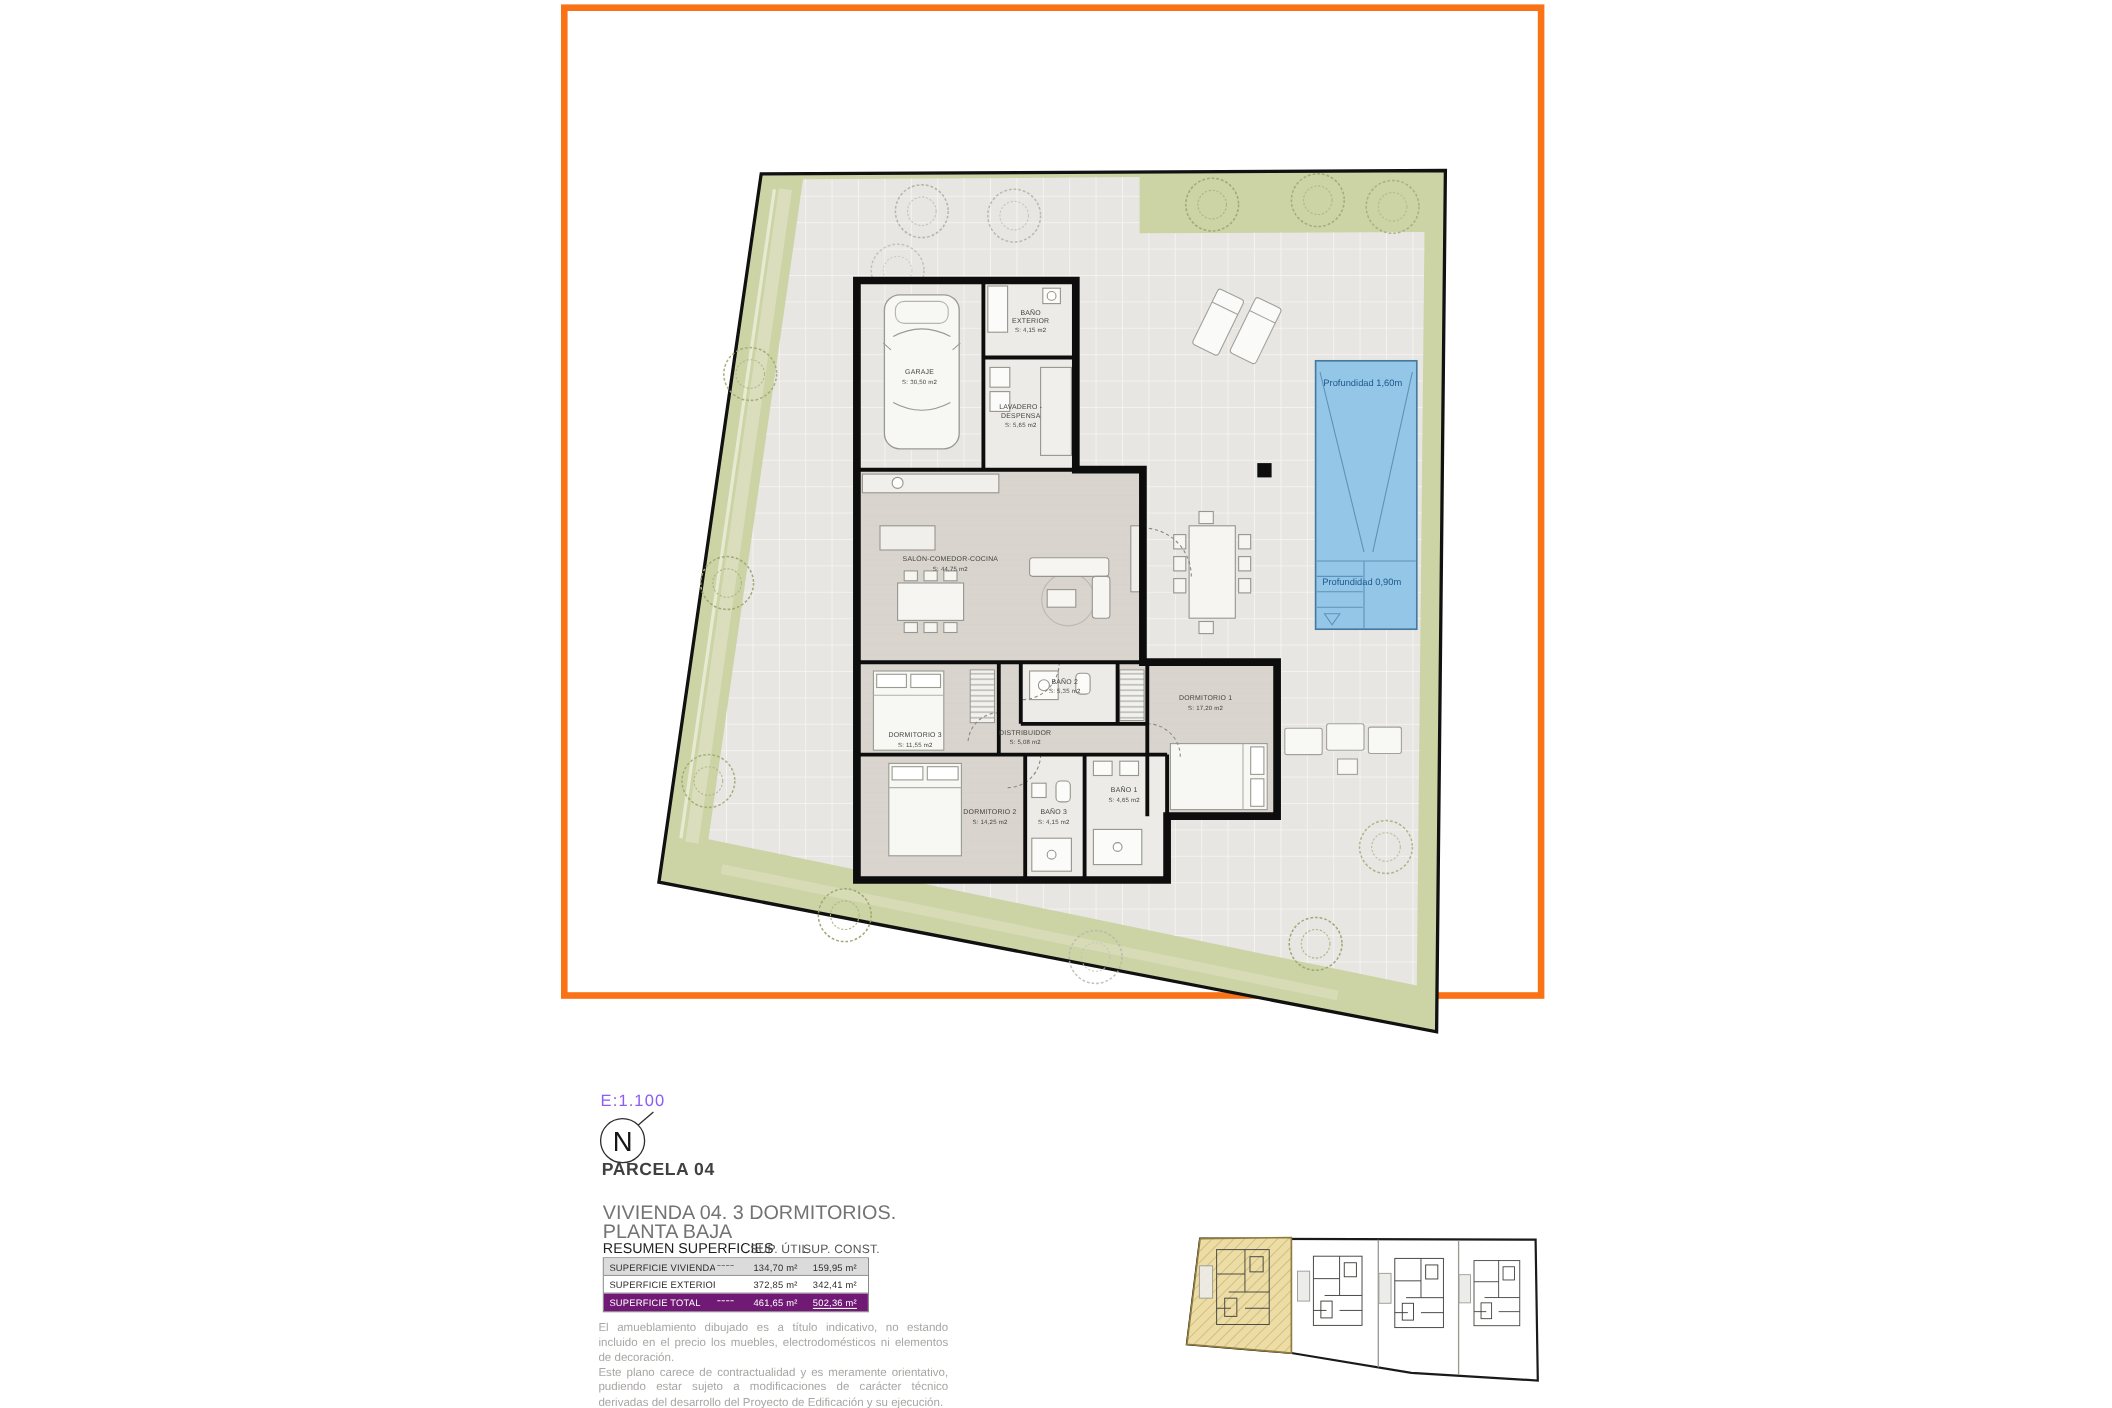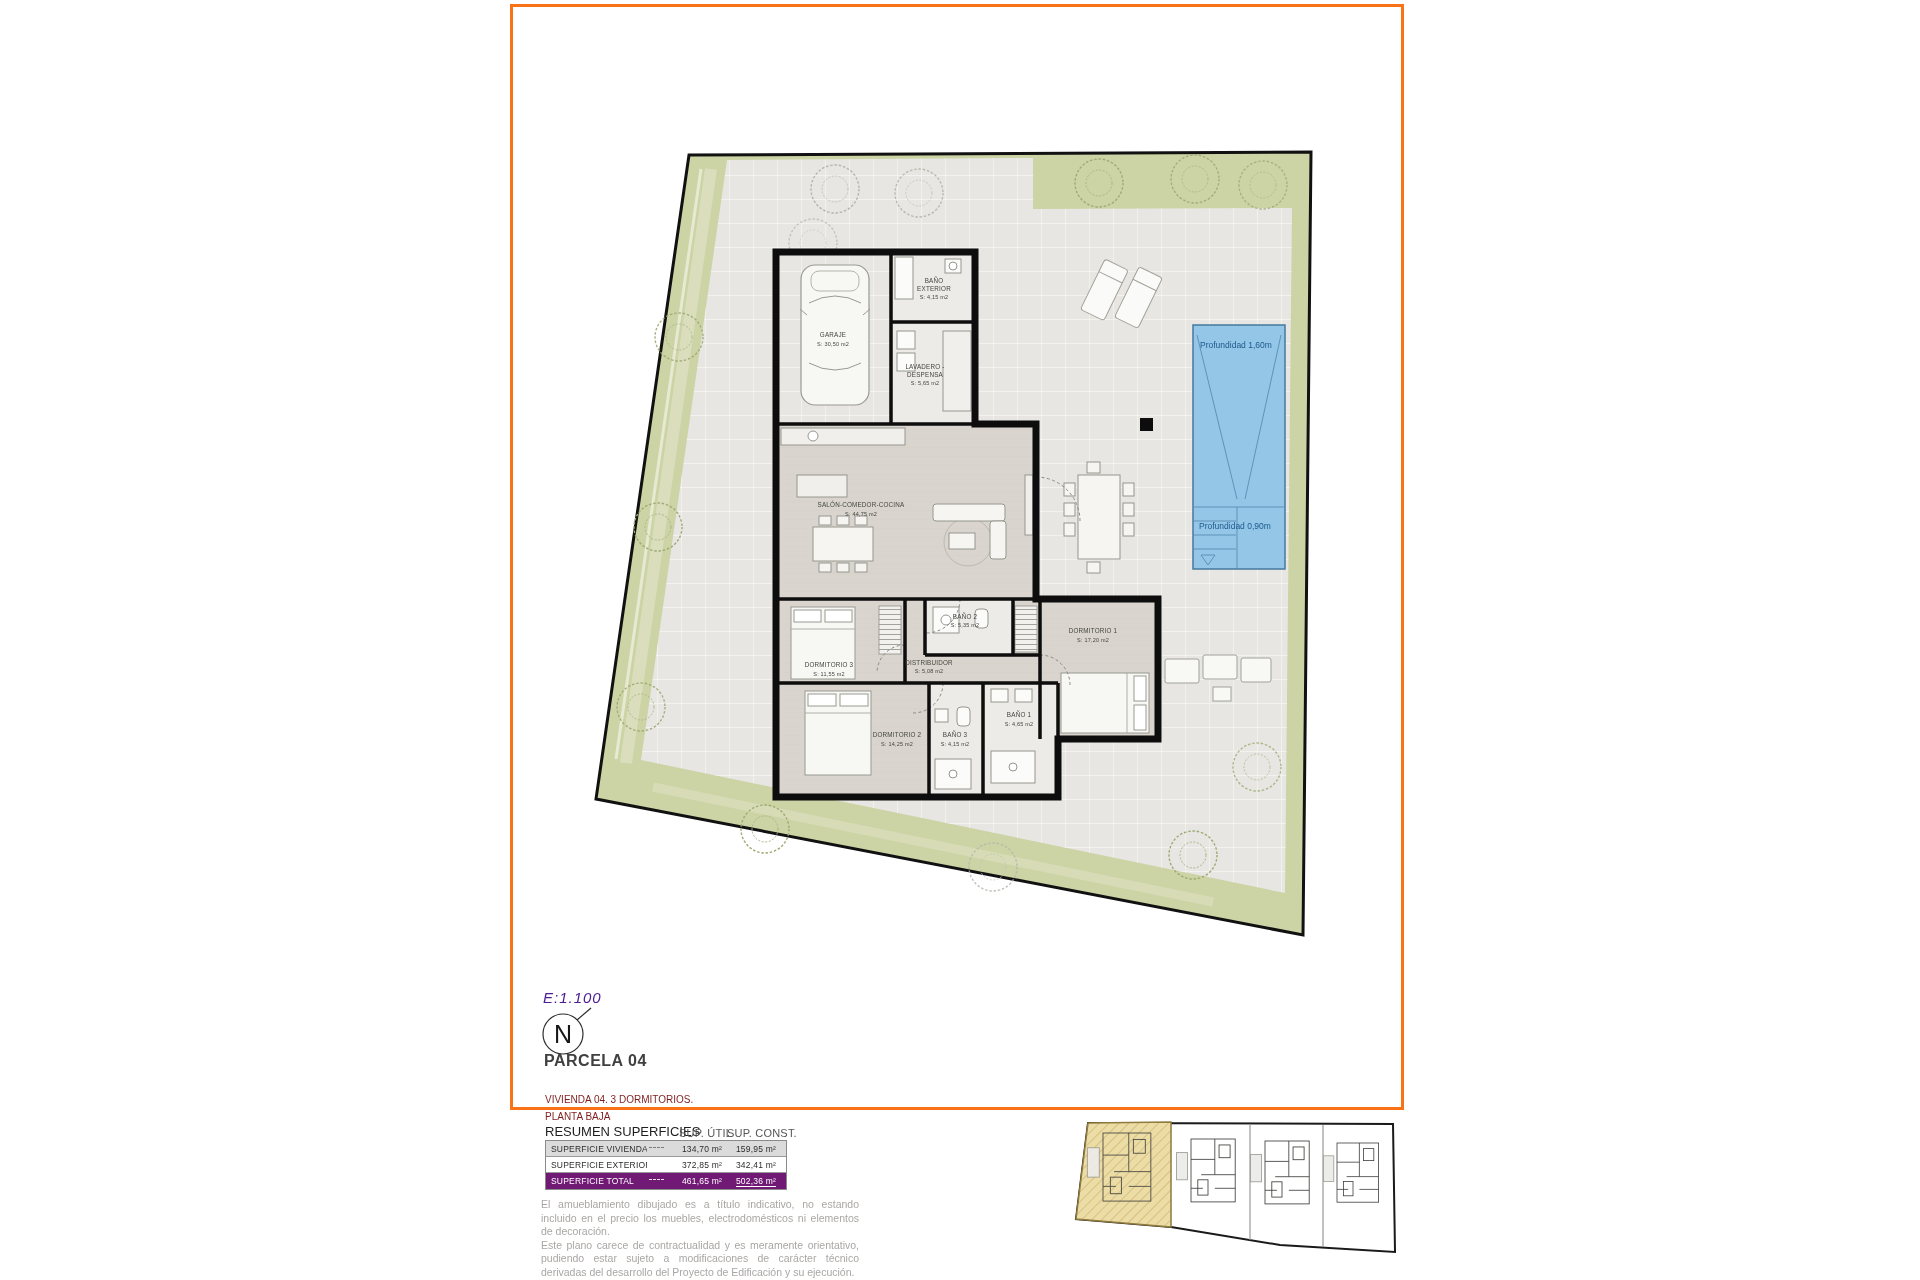--- a/index.html
+++ b/index.html
@@ -1,24 +1,24 @@
 <!DOCTYPE html>
 <html><head>
 <meta charset="utf-8">
 <style>
   html,body{margin:0;padding:0;background:#ffffff;width:1920px;height:1280px;overflow:hidden;
     font-family:"Liberation Sans", sans-serif;}
-  .page{position:absolute;left:510px;top:4px;width:894px;height:1106px;background:#fff;
-    border:3px solid #f97316;box-sizing:border-box;}
+  .page{position:absolute;left:510px;top:4px;width:894px;height:904px;background:#fff;
+    border:6px solid #f97316;box-sizing:border-box;}
   .plan-svg{position:absolute;left:0;top:0;width:894px;height:1270px;}
   .tb{position:absolute;white-space:nowrap;}
-  .scale{left:30px;top:982px;font-size:15px;letter-spacing:1px;color:#4c1d95;font-style:italic;}
+  .scale{left:30px;top:982px;font-size:15px;letter-spacing:1px;color:#8b5cf6;}
   .north{left:28px;top:999px;width:60px;height:58px;}
   .parcel{left:31px;top:1045px;font-size:16px;font-weight:700;color:#404040;letter-spacing:.5px;}
-  .subs{left:32px;top:1084px;font-size:10px;color:#7f1d1d;line-height:17px;}
+  .subs{left:32px;top:1084px;font-size:18px;color:#737373;line-height:17px;}
   .sum-head{left:32px;top:1117px;width:240px;font-size:13px;color:#1e1e1e;}
   .sum-head .col{position:absolute;top:3px;font-size:11px;color:#555;letter-spacing:.2px;}
   .sum-head .c1{left:134px;} .sum-head .c2{left:182px;}
   .sumtable{left:32px;top:1133px;width:240px;border:1px solid #8a8a8a;font-size:8.5px;color:#2c2c2c;}
   .srow{display:flex;align-items:center;height:16px;padding:0 2px 0 5px;box-sizing:border-box;
     border-bottom:1px solid #9a9a9a;letter-spacing:.2px;}
   .srow:last-child{border-bottom:none;}
   .srow .lbl{width:96px;overflow:hidden;}
   .srow .leader{flex:1;border-bottom:1px dashed #7a7a7a;margin:0 4px 4px 2px;height:1px;}
   .srow .v1{width:54px;text-align:right;}

